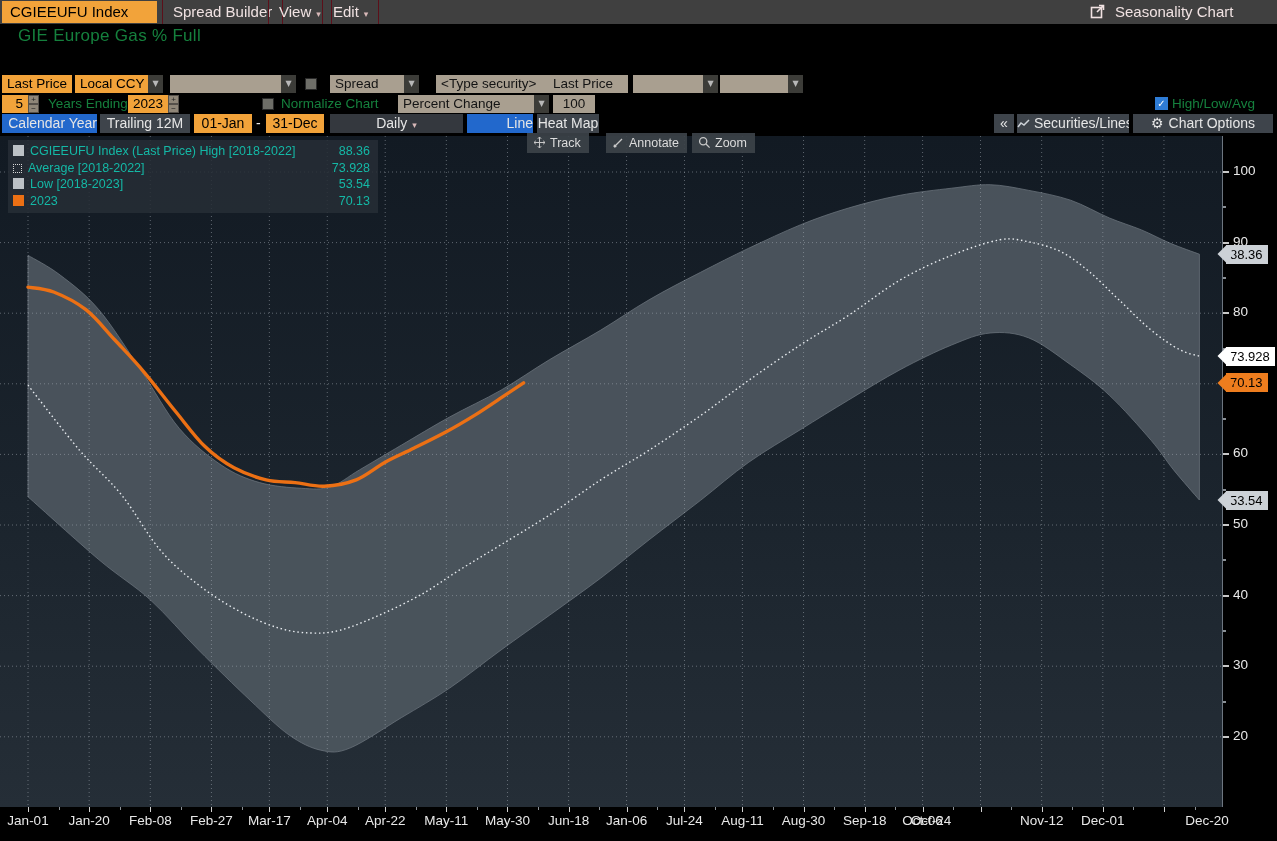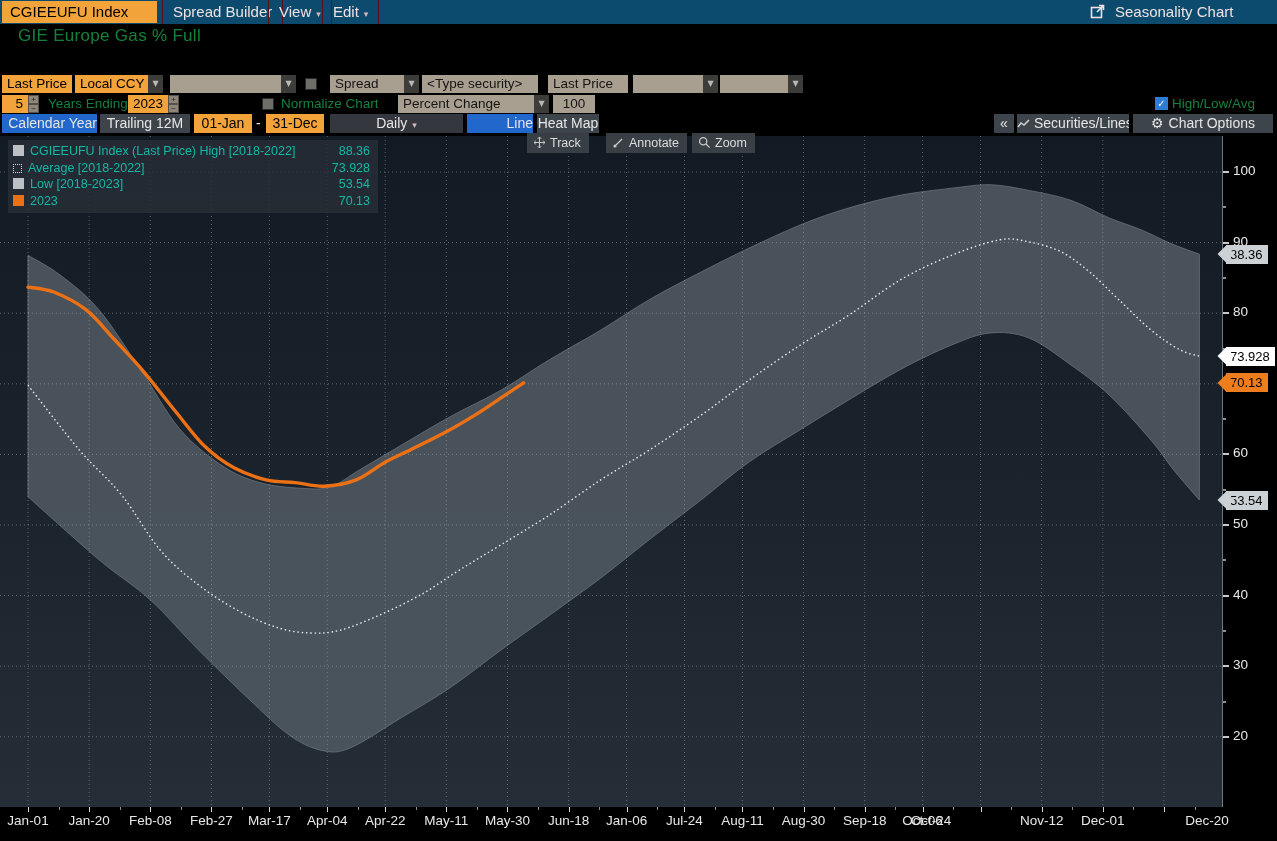--- a/index.html
+++ b/index.html
@@ -5,21 +5,21 @@
   * { margin:0; padding:0; box-sizing:border-box; }
   html,body { background:#000; }
   body { font-family:"Liberation Sans", sans-serif; }
   #screen { position:relative; width:1277px; height:841px; background:#000; overflow:hidden; }
 
   
   .hdr-txt { position:absolute; font-size:19px; letter-spacing:0.3px; white-space:nowrap; }
   .c-white { color:#f2f2f2; } .c-green { color:#37d35f; } .c-amber { color:#f2a33a; } .c-cyan { color:#15803d; }
 
   
-  #menubar { position:absolute; left:0; top:48; width:1277px; height:24px; background:#0c4a6e; }
+  #menubar { position:absolute; left:0; top:48; width:1277px; height:24px; background:#404040; }
   .menu-tab { position:absolute; top:1px; height:22px; line-height:22px; background:#f2a33a; color:#000; font-size:15px; padding:0 8px; }
   .menu-item { position:absolute; top:0; height:24px; line-height:24px; color:#f0e2e2; font-size:15px; padding:0 10px; border-left:1px solid #5c0f19; border-right:1px solid #5c0f19; white-space:nowrap; }
   .caret { font-family:"DejaVu Sans", sans-serif; font-size:9px; color:#d8b8b8; margin-left:5px; }
 
   
   .tb { position:absolute; height:18px; line-height:18px; font-size:13.5px; white-space:nowrap; overflow:hidden; }
   .btn-amber { background:#f2a33a; color:#000; padding:0 5px; }
   .field-tan { background:#a99f90; color:#141414; padding:0 5px; }
   .txt-amber { color:#15803d; }
   .arrow-box { position:absolute; width:15px; height:18px; background:#3c3c38; color:#b8b8b8; text-align:center; line-height:18px; font-size:8px; font-family:"DejaVu Sans", sans-serif; }
@@ -84,21 +84,21 @@
 
   <div id="toolbar">
       <span class="tb btn-amber" style="left:2px; top:75px;">Last Price</span>
       <span class="tb btn-amber" style="left:75px; top:75px;width:73px;">Local CCY</span>
       <span class="arrow-box" style="left:148px; top:75px;">▼</span>
       <span class="tb field-tan" style="left:170px; top:75px;width:111px;"></span>
       <span class="arrow-box" style="left:281px; top:75px;">▼</span>
       <span class="chk" style="left:305px; top:78px;"></span>
       <span class="tb field-tan" style="left:330px; top:75px;width:74px;">Spread</span>
       <span class="arrow-box" style="left:404px; top:75px;">▼</span>
-      <span class="tb field-tan" style="left:422px; top:75px;width:116px;">&lt;Type security&gt;</span>
+      <span class="tb field-tan" style="left:436px; top:75px;width:116px;">&lt;Type security&gt;</span>
       <span class="tb field-tan" style="left:548px; top:75px;width:80px;">Last Price</span>
       <span class="tb field-tan" style="left:633px; top:75px;width:70px;"></span>
       <span class="arrow-box" style="left:703px; top:75px;">▼</span>
       <span class="tb field-tan" style="left:720px; top:75px;width:68px;"></span>
       <span class="arrow-box" style="left:788px; top:75px;">▼</span>
       <span class="tb btn-amber" style="left:2px; top:95px;width:26px;text-align:right;">5</span>
       <span class="stepper" style="left:28px; top:95px;">
         <div>+</div>
         <div>−</div>
       </span>

